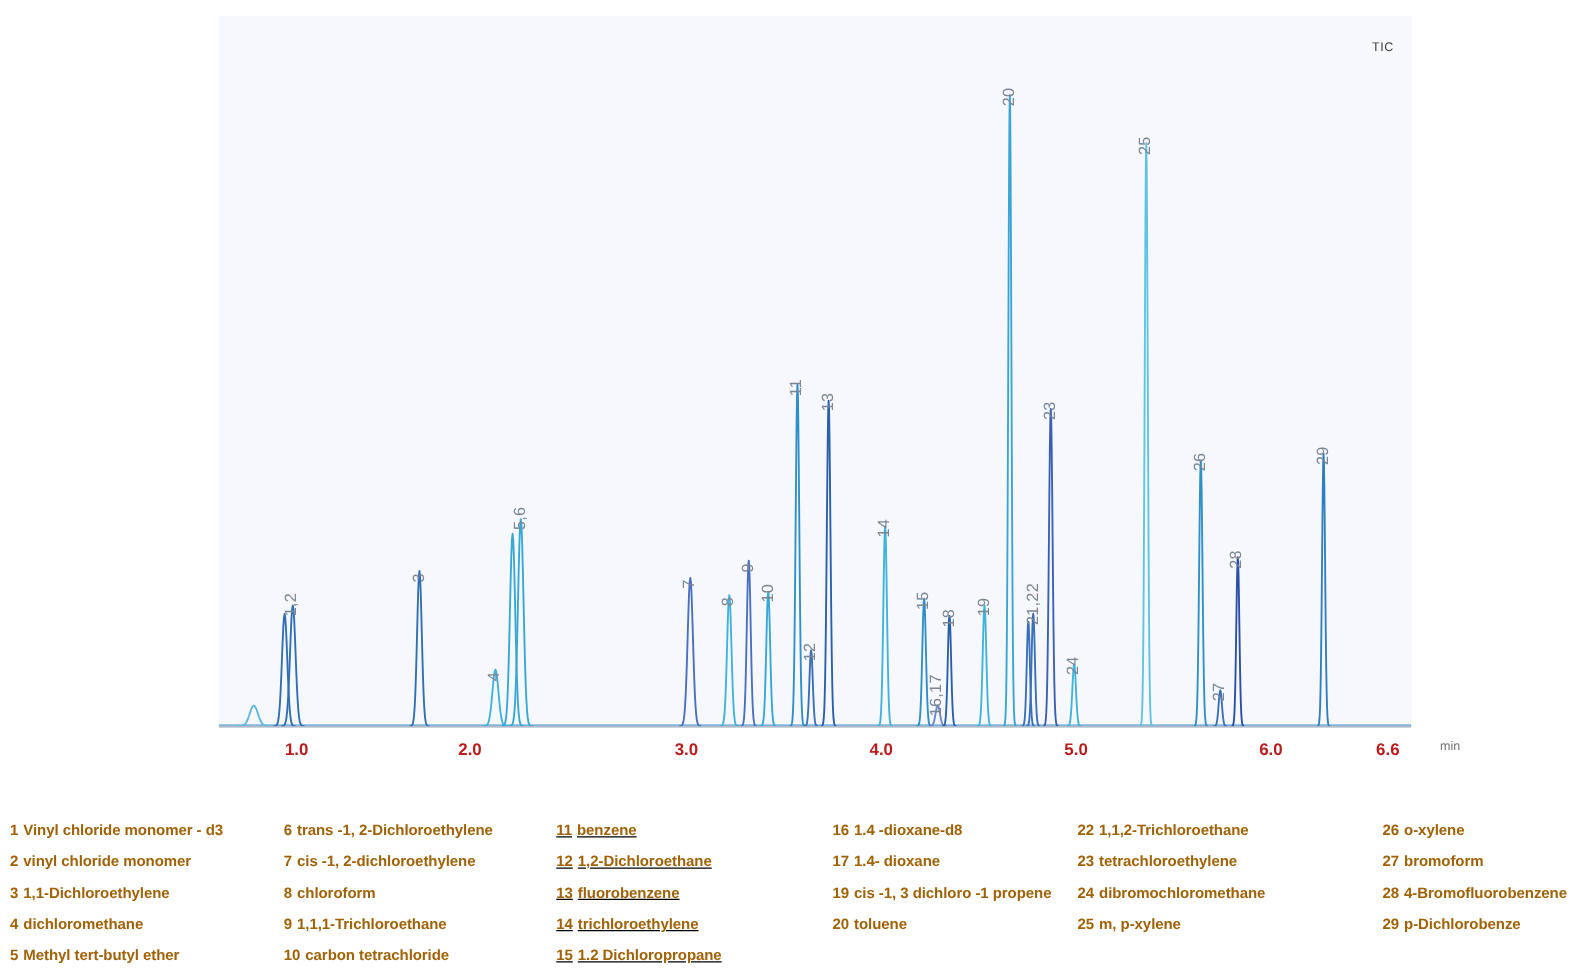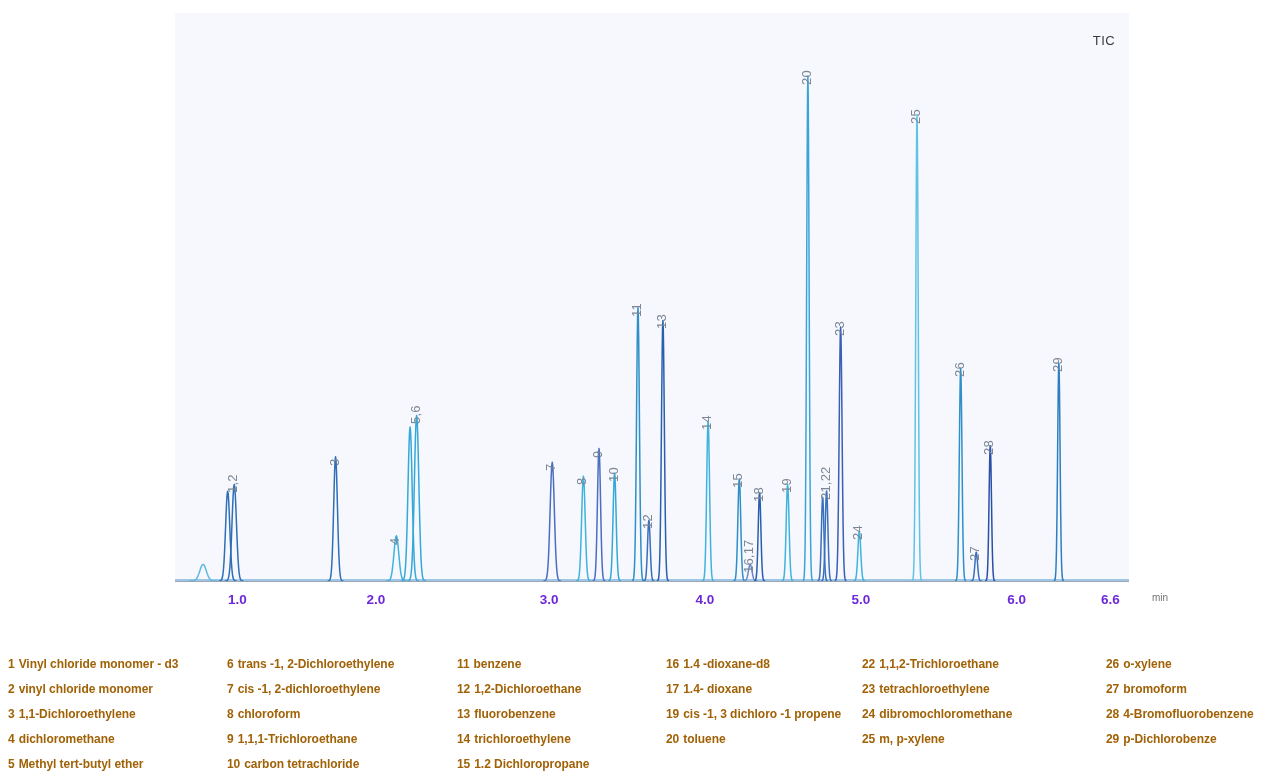--- a/index.html
+++ b/index.html
@@ -17,21 +17,21 @@
     position:absolute;
     left:175px; top:13px;
     width:954px; height:568px;
     background:#f6f8fd;
   }
   .plot-svg{position:absolute;left:0;top:0;width:954px;height:568px;display:block;}
 
   .tic-label{
     position:absolute;
     right:14px; top:20px;
-    font-size:13px;
+    font-size:10px;
     color:#3b3b3b;
     letter-spacing:.4px;
   }
 
   
   .peak-label{
     position:absolute;
     font-size:13px;
     color:#7c8796;
     white-space:nowrap;
@@ -45,21 +45,21 @@
     position:absolute;
     left:175px; top:581px;
     width:954px; height:1px;
     background:#9aa6b4;
   }
   .tick-label{
     position:absolute;
     top:592px;
     font-size:13.5px;
     font-weight:bold;
-    color:#6d28d9;
+    color:#b91c1c;
     transform:translateX(-50%);
     white-space:nowrap;
   }
   .axis-unit{
     position:absolute;
     top:592px;
     left:1152px;
     font-size:10px;
     color:#737373;
     white-space:nowrap;
@@ -171,21 +171,21 @@
         <div class="legend-item"><span class="num">4</span><span>dichloromethane</span></div>
         <div class="legend-item"><span class="num">5</span><span>Methyl tert-butyl ether</span></div>
       </div>
       <div class="legend-col" style="left: 227px;">
         <div class="legend-item"><span class="num">6</span><span>trans -1, 2-Dichloroethylene</span></div>
         <div class="legend-item"><span class="num">7</span><span>cis -1, 2-dichloroethylene</span></div>
         <div class="legend-item"><span class="num">8</span><span>chloroform</span></div>
         <div class="legend-item"><span class="num">9</span><span>1,1,1-Trichloroethane</span></div>
         <div class="legend-item"><span class="num">10</span><span>carbon tetrachloride</span></div>
       </div>
-      <div class="legend-col" style="left: 457px;">
+      <div class="legend-col" style="left: 445px; text-decoration: underline;">
         <div class="legend-item"><span class="num">11</span><span>benzene</span></div>
         <div class="legend-item"><span class="num">12</span><span>1,2-Dichloroethane</span></div>
         <div class="legend-item"><span class="num">13</span><span>fluorobenzene</span></div>
         <div class="legend-item"><span class="num">14</span><span>trichloroethylene</span></div>
         <div class="legend-item"><span class="num">15</span><span>1.2 Dichloropropane</span></div>
       </div>
       <div class="legend-col" style="left: 666px;">
         <div class="legend-item"><span class="num">16</span><span>1.4 -dioxane-d8</span></div>
         <div class="legend-item"><span class="num">17</span><span>1.4- dioxane</span></div>
         <div class="legend-item"><span class="num">19</span><span>cis -1, 3 dichloro -1 propene</span></div>

